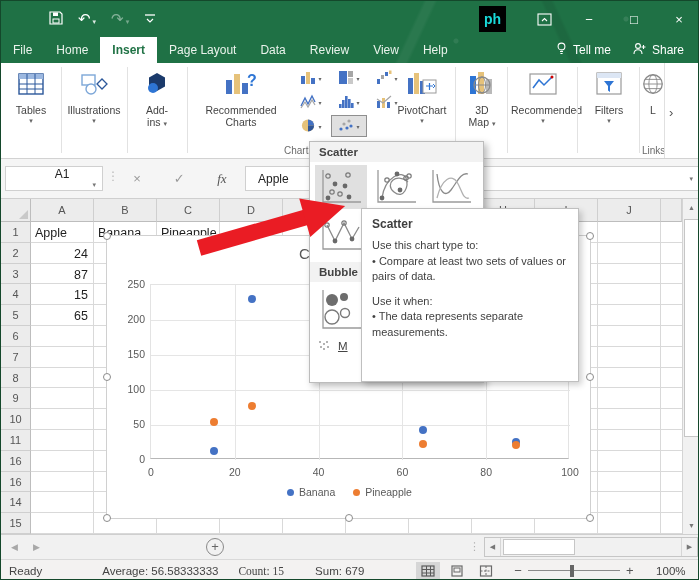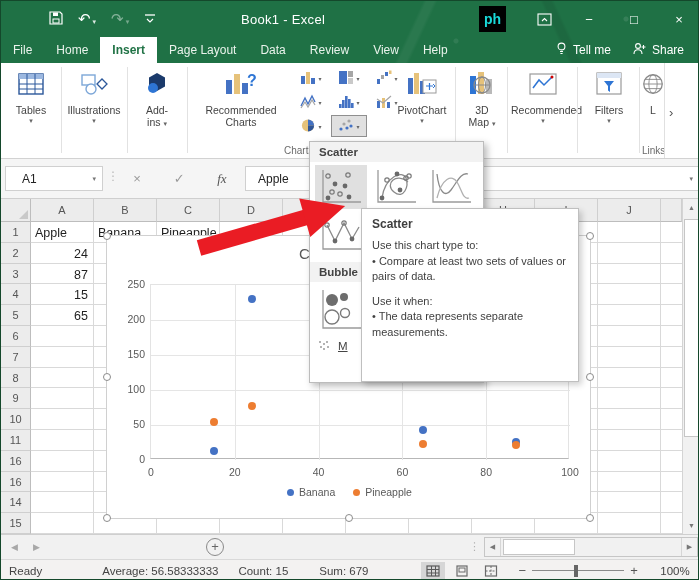--- a/index.html
+++ b/index.html
@@ -50,21 +50,21 @@
   .minibtn.sel { background:#e0e0e0; border:1px solid #8f8f8f; }
   .ribstrip { position:absolute; left:663px; top:0; width:36px; height:95px; background:#fff;
               border-left:1px solid #e0e0e0; }
   .ribstrip .more { position:absolute; left:4px; top:42px; color:#555; font-size:13px; }
 
   
   .fbar { position:absolute; left:0; top:158px; width:699px; height:40px; background:#f5f5f5;
           border-bottom:1px solid #cfcfcf; }
   .namebox { position:absolute; left:4px; top:7px; width:98px; height:25px; background:#fff;
              border:1px solid #d0d0d0; display:flex; align-items:center; font-size:12px;
-             color:#222; padding-left:16px; }
+             color:#222; padding-left:16px;flex-direction:column; }
   .namebox .nbchev { margin-left:auto; margin-right:6px; font-size:7px; color:#777; }
   .fdots { position:absolute; left:106px; top:10px; color:#b9b9b9; font-size:12px; }
   .fbtns { position:absolute; left:116px; top:7px; width:126px; height:25px; display:flex;
            align-items:center; justify-content:space-around; color:#9a9a9a; font-size:13px; }
   .fxlab { font-style:italic; color:#555; font-family:"Liberation Serif", serif; font-size:13px; }
   .ffield { position:absolute; left:244px; top:7px; width:455px; height:25px; background:#fff;
             border:1px solid #d0d0d0; display:flex; align-items:center; padding-left:12px;
             font-size:12px; color:#222; }
   .fexp { position:absolute; right:6px; font-size:7px; color:#777; }
 
@@ -167,21 +167,21 @@
           justify-content:center; font-size:7px; color:#777; }
   .hthumb { position:absolute; left:18px; top:1px; width:72px; height:16px; background:#fff;
             border:1px solid #c6c6c6; }
 
   
   .statusbar { position:absolute; left:0; top:558px; width:699px; height:22px; background:#f3f2f1;
                border-top:1px solid #d9d9d9; display:flex; align-items:center; font-size:11.5px;
                color:#444; }
   .st-ready { margin-left:8px; }
   .st-avg { margin-left:60px; }
-  .st-count { margin-left:20px; }
+  .st-count { margin-left:20px;font-family:Liberation Serif, serif; }
   .st-sum { margin-left:31px; }
   .viewbtns { margin-left:52px; display:flex; gap:5px; }
   .vwb { width:24px; height:18px; display:flex; align-items:center; justify-content:center; }
   .vwb.on { background:#d6d6d6; }
   .zoomout { margin-left:16px; color:#555; font-size:13px; }
   .zslider { position:relative; width:92px; height:18px; margin:0 6px; }
   .ztrack { position:absolute; left:0; top:8.5px; width:92px; height:1px; background:#8a8a8a; }
   .zthumb { position:absolute; left:42px; top:3px; width:4px; height:12px; background:#666; }
   .zoomin { color:#555; font-size:13px; }
   .st-zoom { margin-left:12px; width:40px; text-align:right; margin-right:8px; }
@@ -203,21 +203,20 @@
         </span>
         <span><span class="ic">↶</span><span class="chev">▾</span></span>
         <span class="dim"><span class="ic">↷</span><span class="chev">▾</span></span>
         <span>
           <svg width="12" height="12" viewBox="0 0 12 12">
               <path d="M1 3h10" stroke="#fff" stroke-width="1.3"></path>
               <path d="M3 7l3 3 3-3" fill="none" stroke="#fff" stroke-width="1.2"></path>
             </svg>
         </span>
       </div>
-      <div class="wtitle">Book1 - Excel</div>
       <div class="applogo">ph</div>
       <div class="winbtn" style="left:526px">
         <svg width="15" height="13" viewBox="0 0 15 13">
             <rect x="1" y="1" width="13" height="11" fill="none" stroke="#fff" stroke-width="1.1"></rect>
             <path d="M5 8l2.5-2.5L10 8" fill="none" stroke="#fff" stroke-width="1.1"></path>
           </svg>
       </div>
       <div class="winbtn" style="left:571px">
           <span>−</span>
         </div>

